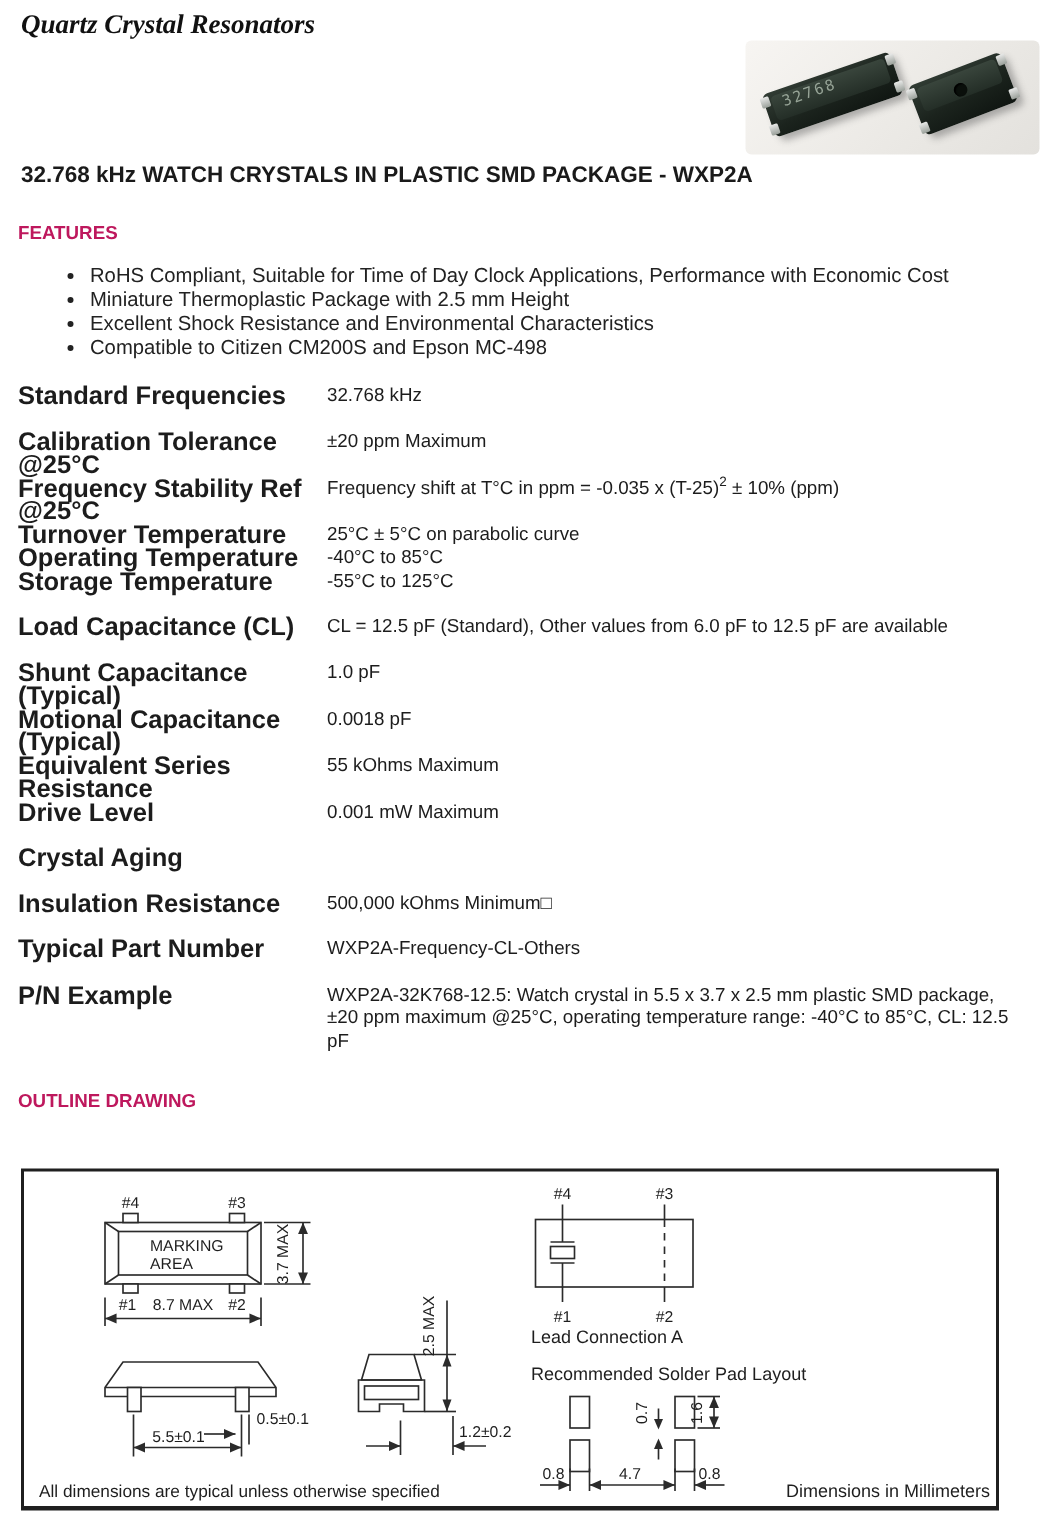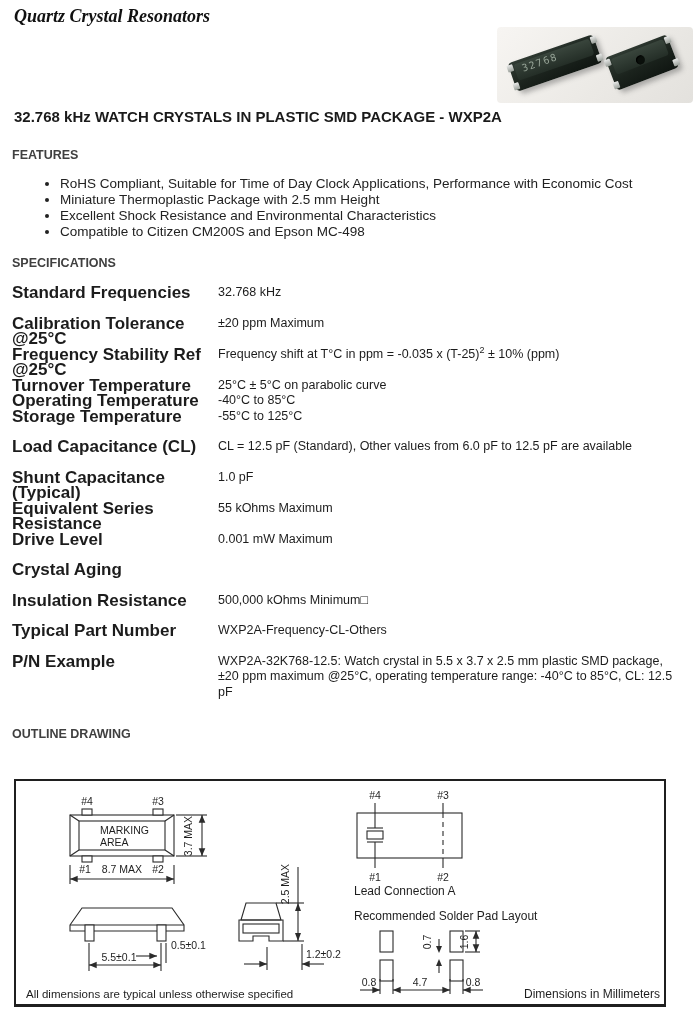--- a/index.html
+++ b/index.html
@@ -22,21 +22,21 @@
              background:linear-gradient(180deg,#39453c,#242e27);border-radius:3px;}
   .chip-marking{position:absolute;left:12px;top:4px;color:#97a497;font-size:10px;
                 letter-spacing:1.5px;font-family:"DejaVu Sans Mono",monospace;}
   .chip-pad{position:absolute;width:6px;height:7px;background:linear-gradient(180deg,#e8e9e8,#9aa09a);
             border-radius:1px;}
   .chip-hole{position:absolute;left:28px;top:10px;width:9px;height:9px;border-radius:50%;
              background:#0a0f0b;box-shadow:inset 1px 1px 1px #000;}
 
   .title{position:absolute;left:14px;top:108px;font-size:15px;font-weight:bold;color:#1a1a1a;}
 
-  .section-heading{font-size:12.5px;font-weight:bold;color:#404040;}
+  .section-heading{font-size:12.5px;font-weight:bold;color:#be185d;}
   .features{position:absolute;left:12px;top:148px;width:672px;}
   .features ul{margin:14px 0 0 0;padding-left:48px;}
   .features li{font-size:13.5px;line-height:16px;color:#222;}
 
   .specs{position:absolute;left:12px;top:256px;width:676px;}
   .specs .section-heading{margin-bottom:15px;}
   .spec-group{margin-bottom:15px;}
   .spec-row{display:flex;align-items:flex-start;}
   .spec-label{width:206px;flex-shrink:0;font-weight:bold;font-size:17px;line-height:15.5px;}
   .spec-value{flex:1;font-size:12.5px;line-height:15.5px;}
@@ -85,21 +85,20 @@
     <div class="section-heading">FEATURES</div>
     <ul>
       <li>RoHS Compliant, Suitable for Time of Day Clock Applications, Performance with Economic Cost</li>
       <li>Miniature Thermoplastic Package with 2.5 mm Height</li>
       <li>Excellent Shock Resistance and Environmental Characteristics</li>
       <li>Compatible to Citizen CM200S and Epson MC-498</li>
     </ul>
   </div>
 
   <div class="specs">
-    <div class="section-heading">SPECIFICATIONS</div>
 
     <div class="spec-group">
       <div class="spec-row">
         <div class="spec-label">Standard Frequencies</div>
         <div class="spec-value">32.768 kHz</div>
       </div>
     </div>
 
     <div class="spec-group">
       <div class="spec-row">
@@ -128,20 +127,24 @@
       <div class="spec-row">
         <div class="spec-label">Load Capacitance (CL)</div>
         <div class="spec-value">CL = 12.5 pF (Standard), Other values from 6.0 pF to 12.5 pF are available</div>
       </div>
     </div>
 
     <div class="spec-group">
       <div class="spec-row">
         <div class="spec-label">Shunt Capacitance (Typical)</div>
         <div class="spec-value">1.0 pF</div>
+      </div>
+      <div class="spec-row">
+        <div class="spec-label">Motional Capacitance (Typical)</div>
+        <div class="spec-value">0.0018 pF</div>
       </div>
       <div class="spec-row">
         <div class="spec-label">Equivalent Series Resistance</div>
         <div class="spec-value">55 kOhms Maximum</div>
       </div>
       <div class="spec-row">
         <div class="spec-label">Drive Level</div>
         <div class="spec-value">0.001 mW Maximum</div>
       </div>
     </div>

